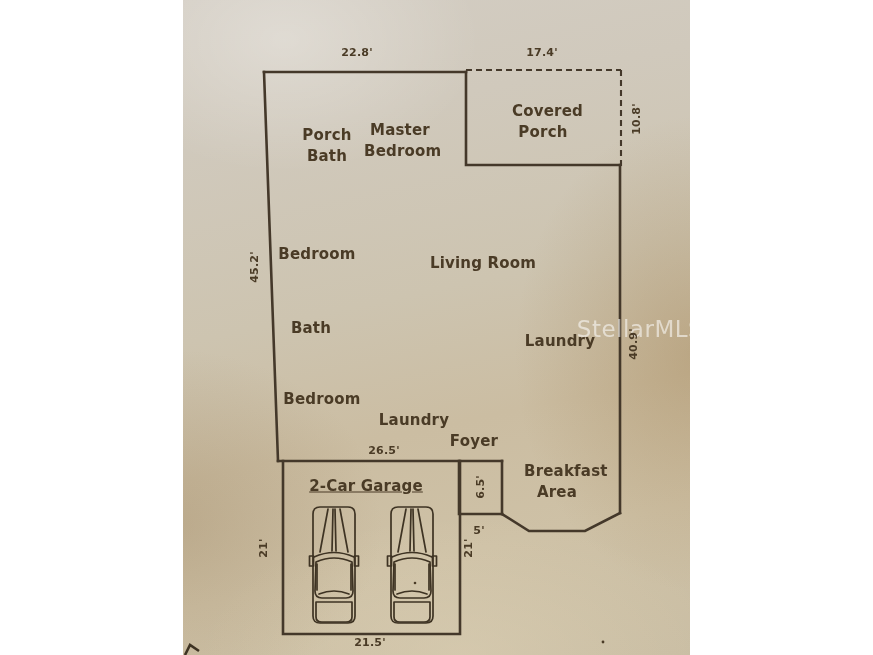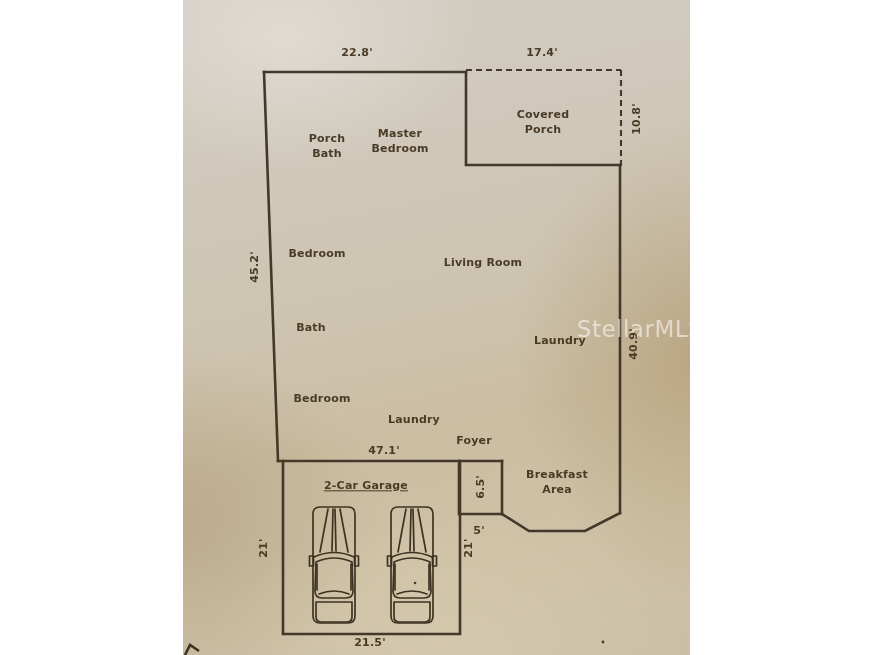--- a/index.html
+++ b/index.html
@@ -23,21 +23,21 @@
       radial-gradient(ellipse 380px 200px at 55% 100%, rgba(255,244,214,0.18), rgba(255,244,214,0) 70%),
       linear-gradient(168deg, #d3cdc3 0%, #d0c9bc 20%, #cdc4b0 45%, #cbbda2 63%, #cec1a6 80%, #c9bda3 100%);
   }
 
   .walls-svg { position: absolute; left: 0; top: 0; }
 
   .label {
     position: absolute;
     transform: translate(-50%, -50%);
     color: #4a3b26;
-    font-size: 11px;
+    font-size: 15px;
     font-weight: 600;
     letter-spacing: 0.2px;
     line-height: 1.4;
     text-align: center;
     white-space: nowrap;
   }
   .wrap { white-space: normal; }
   .rot  { transform: translate(-50%, -50%) rotate(-90deg); }
   .dim  { font-weight: 700; font-size: 11px; }
 
@@ -112,21 +112,21 @@
     </svg>
 
     <div class="watermark" style="left:457px; top:329px;">StellarMLS</div>
   </div>
 
   <div class="label dim" style="left:357px; top:53px;">22.8'</div>
   <div class="label dim" style="left:542px; top:53px;">17.4'</div>
   <div class="label dim rot" style="left:637px; top:119px;">10.8'</div>
   <div class="label dim rot" style="left:255px; top:267px;">45.2'</div>
   <div class="label dim rot" style="left:634px; top:344px;">40.9'</div>
-  <div class="label dim" style="left:384px; top:451px;">47.1'</div>
+  <div class="label dim" style="left:384px; top:451px;">26.5'</div>
   <div class="label dim rot" style="left:481px; top:487px;">6.5'</div>
   <div class="label dim" style="left:479px; top:531px;">5'</div>
   <div class="label dim rot" style="left:264px; top:548px;">21'</div>
   <div class="label dim rot" style="left:469px; top:548px;">21'</div>
   <div class="label dim" style="left:370px; top:643px;">21.5'</div>
 
   <div class="label wrap" style="left:327px; top:146px; width:54px;">Porch Bath</div>
   <div class="label wrap" style="left:400px; top:141px; width:72px;">Master Bedroom</div>
   <div class="label wrap" style="left:543px; top:122px; width:62px;">Covered Porch</div>
   <div class="label" style="left:317px; top:254px;">Bedroom</div>

